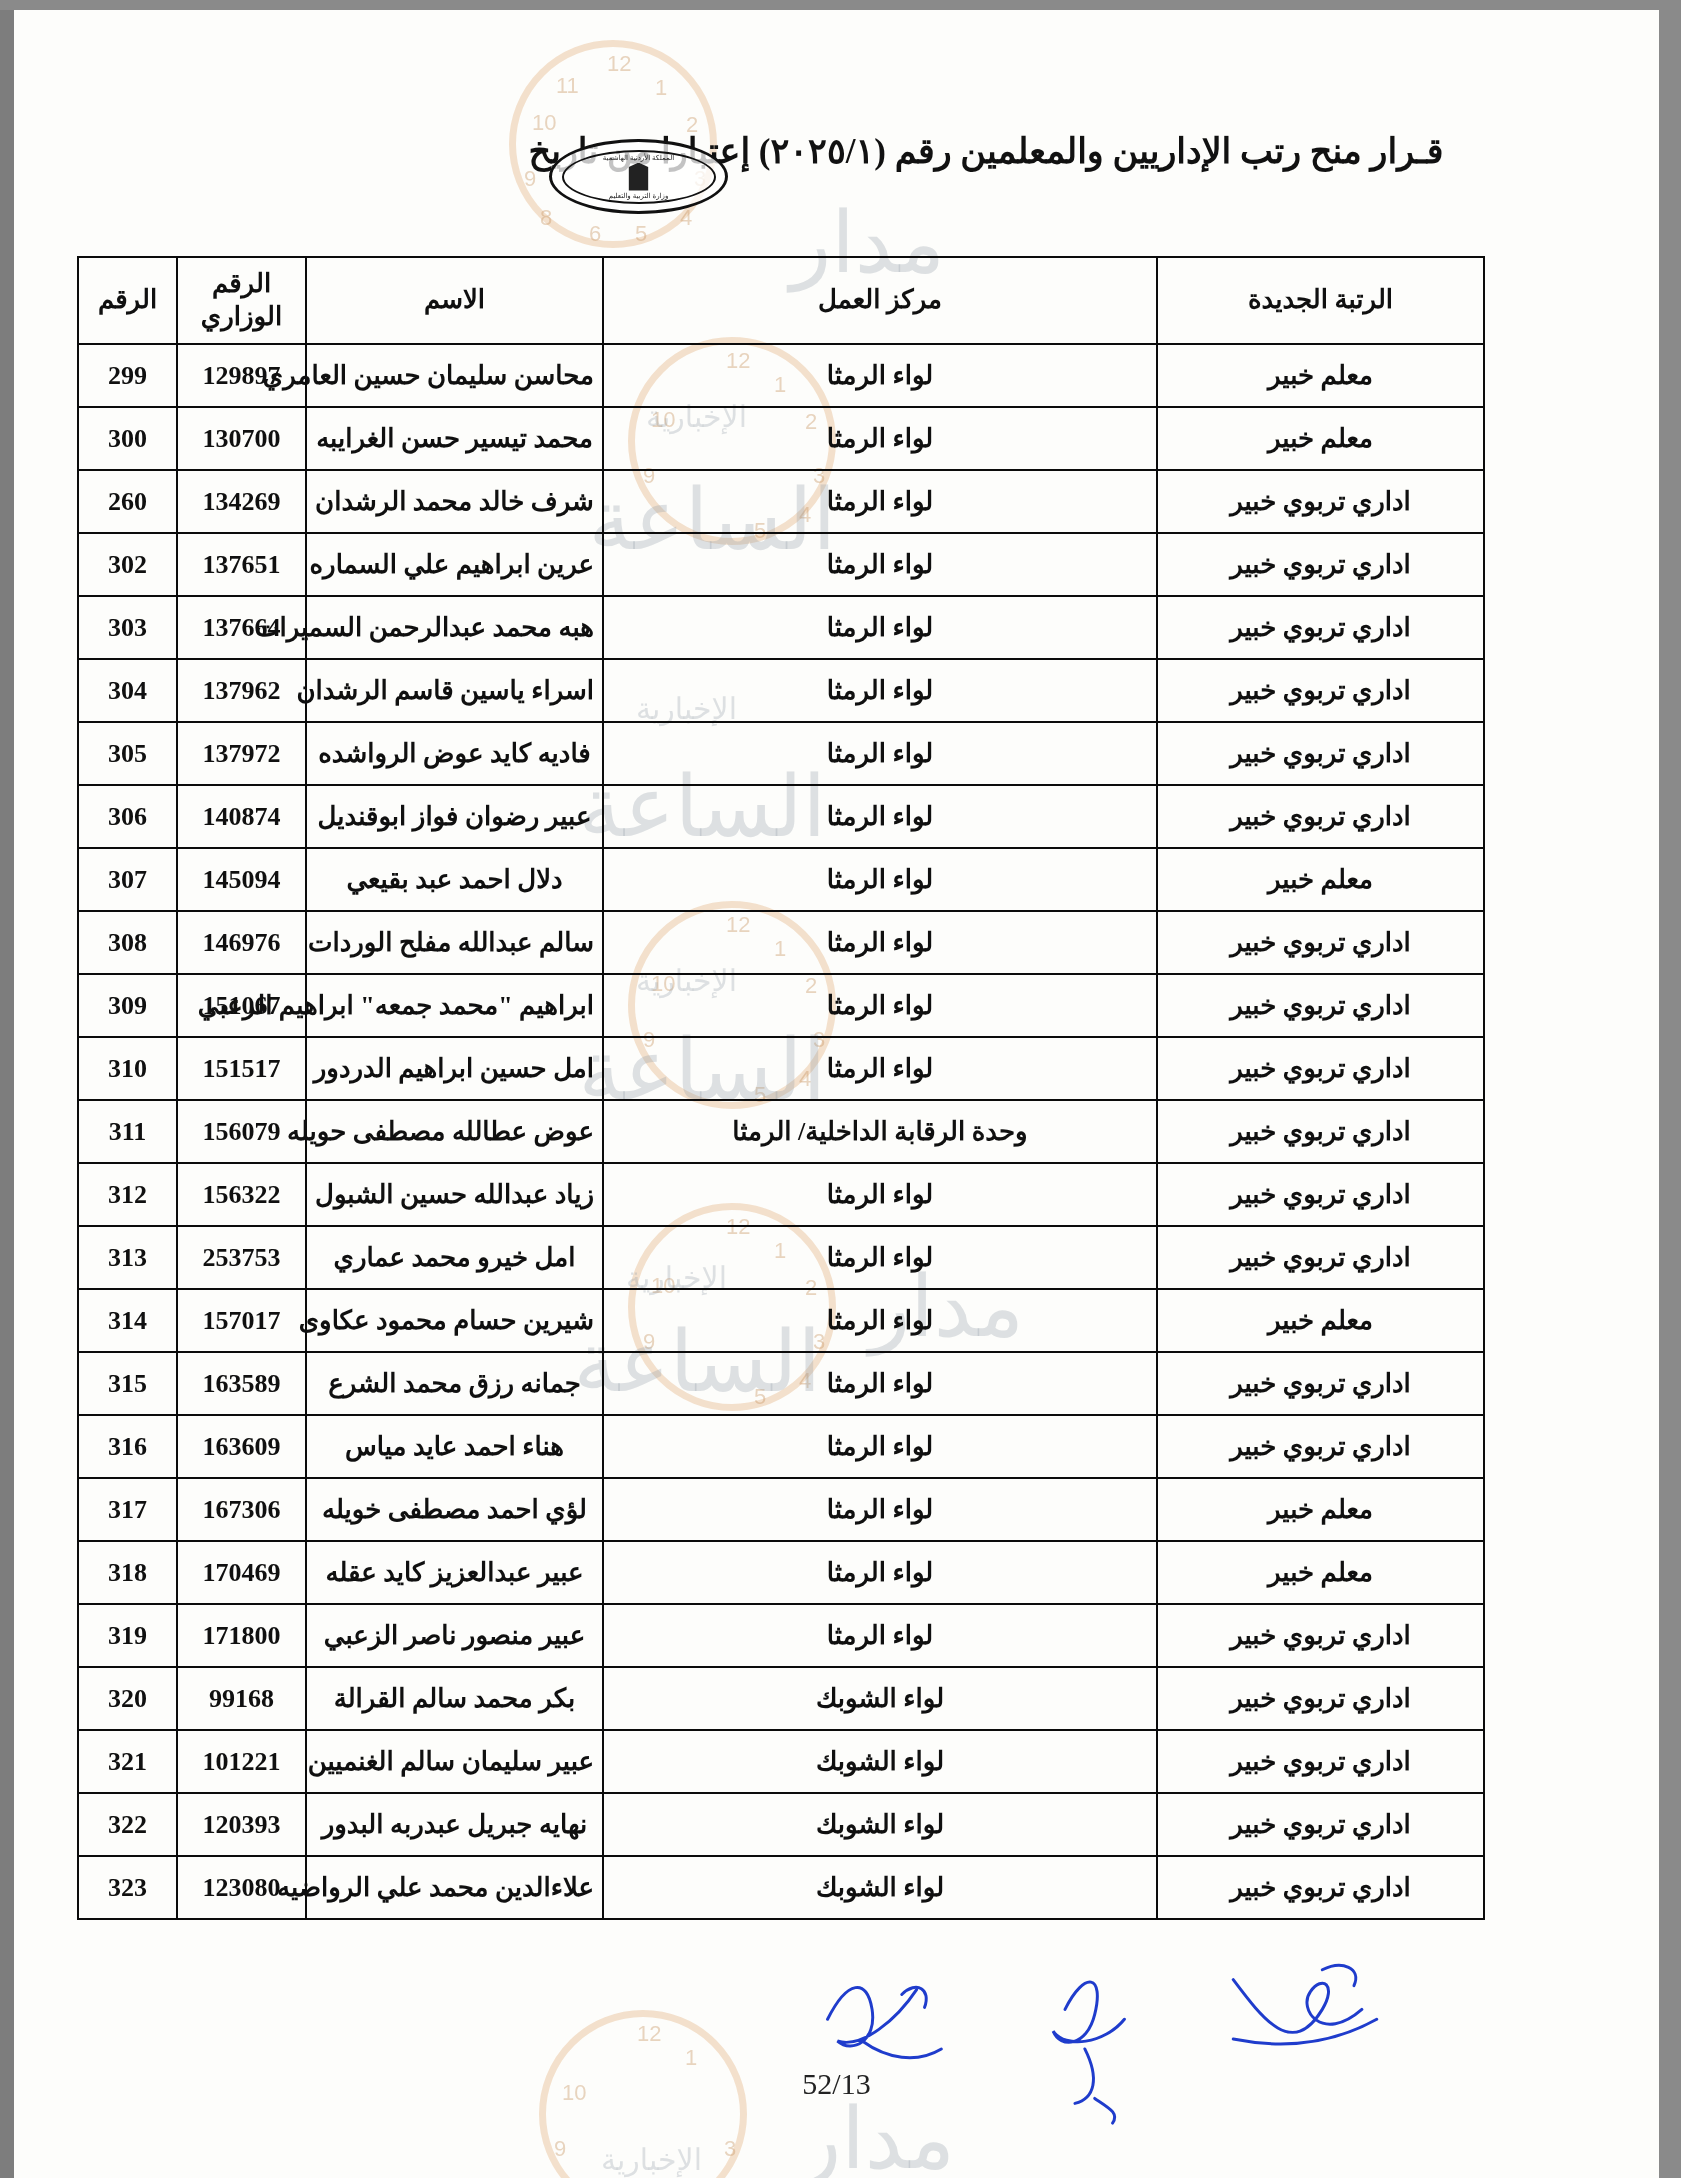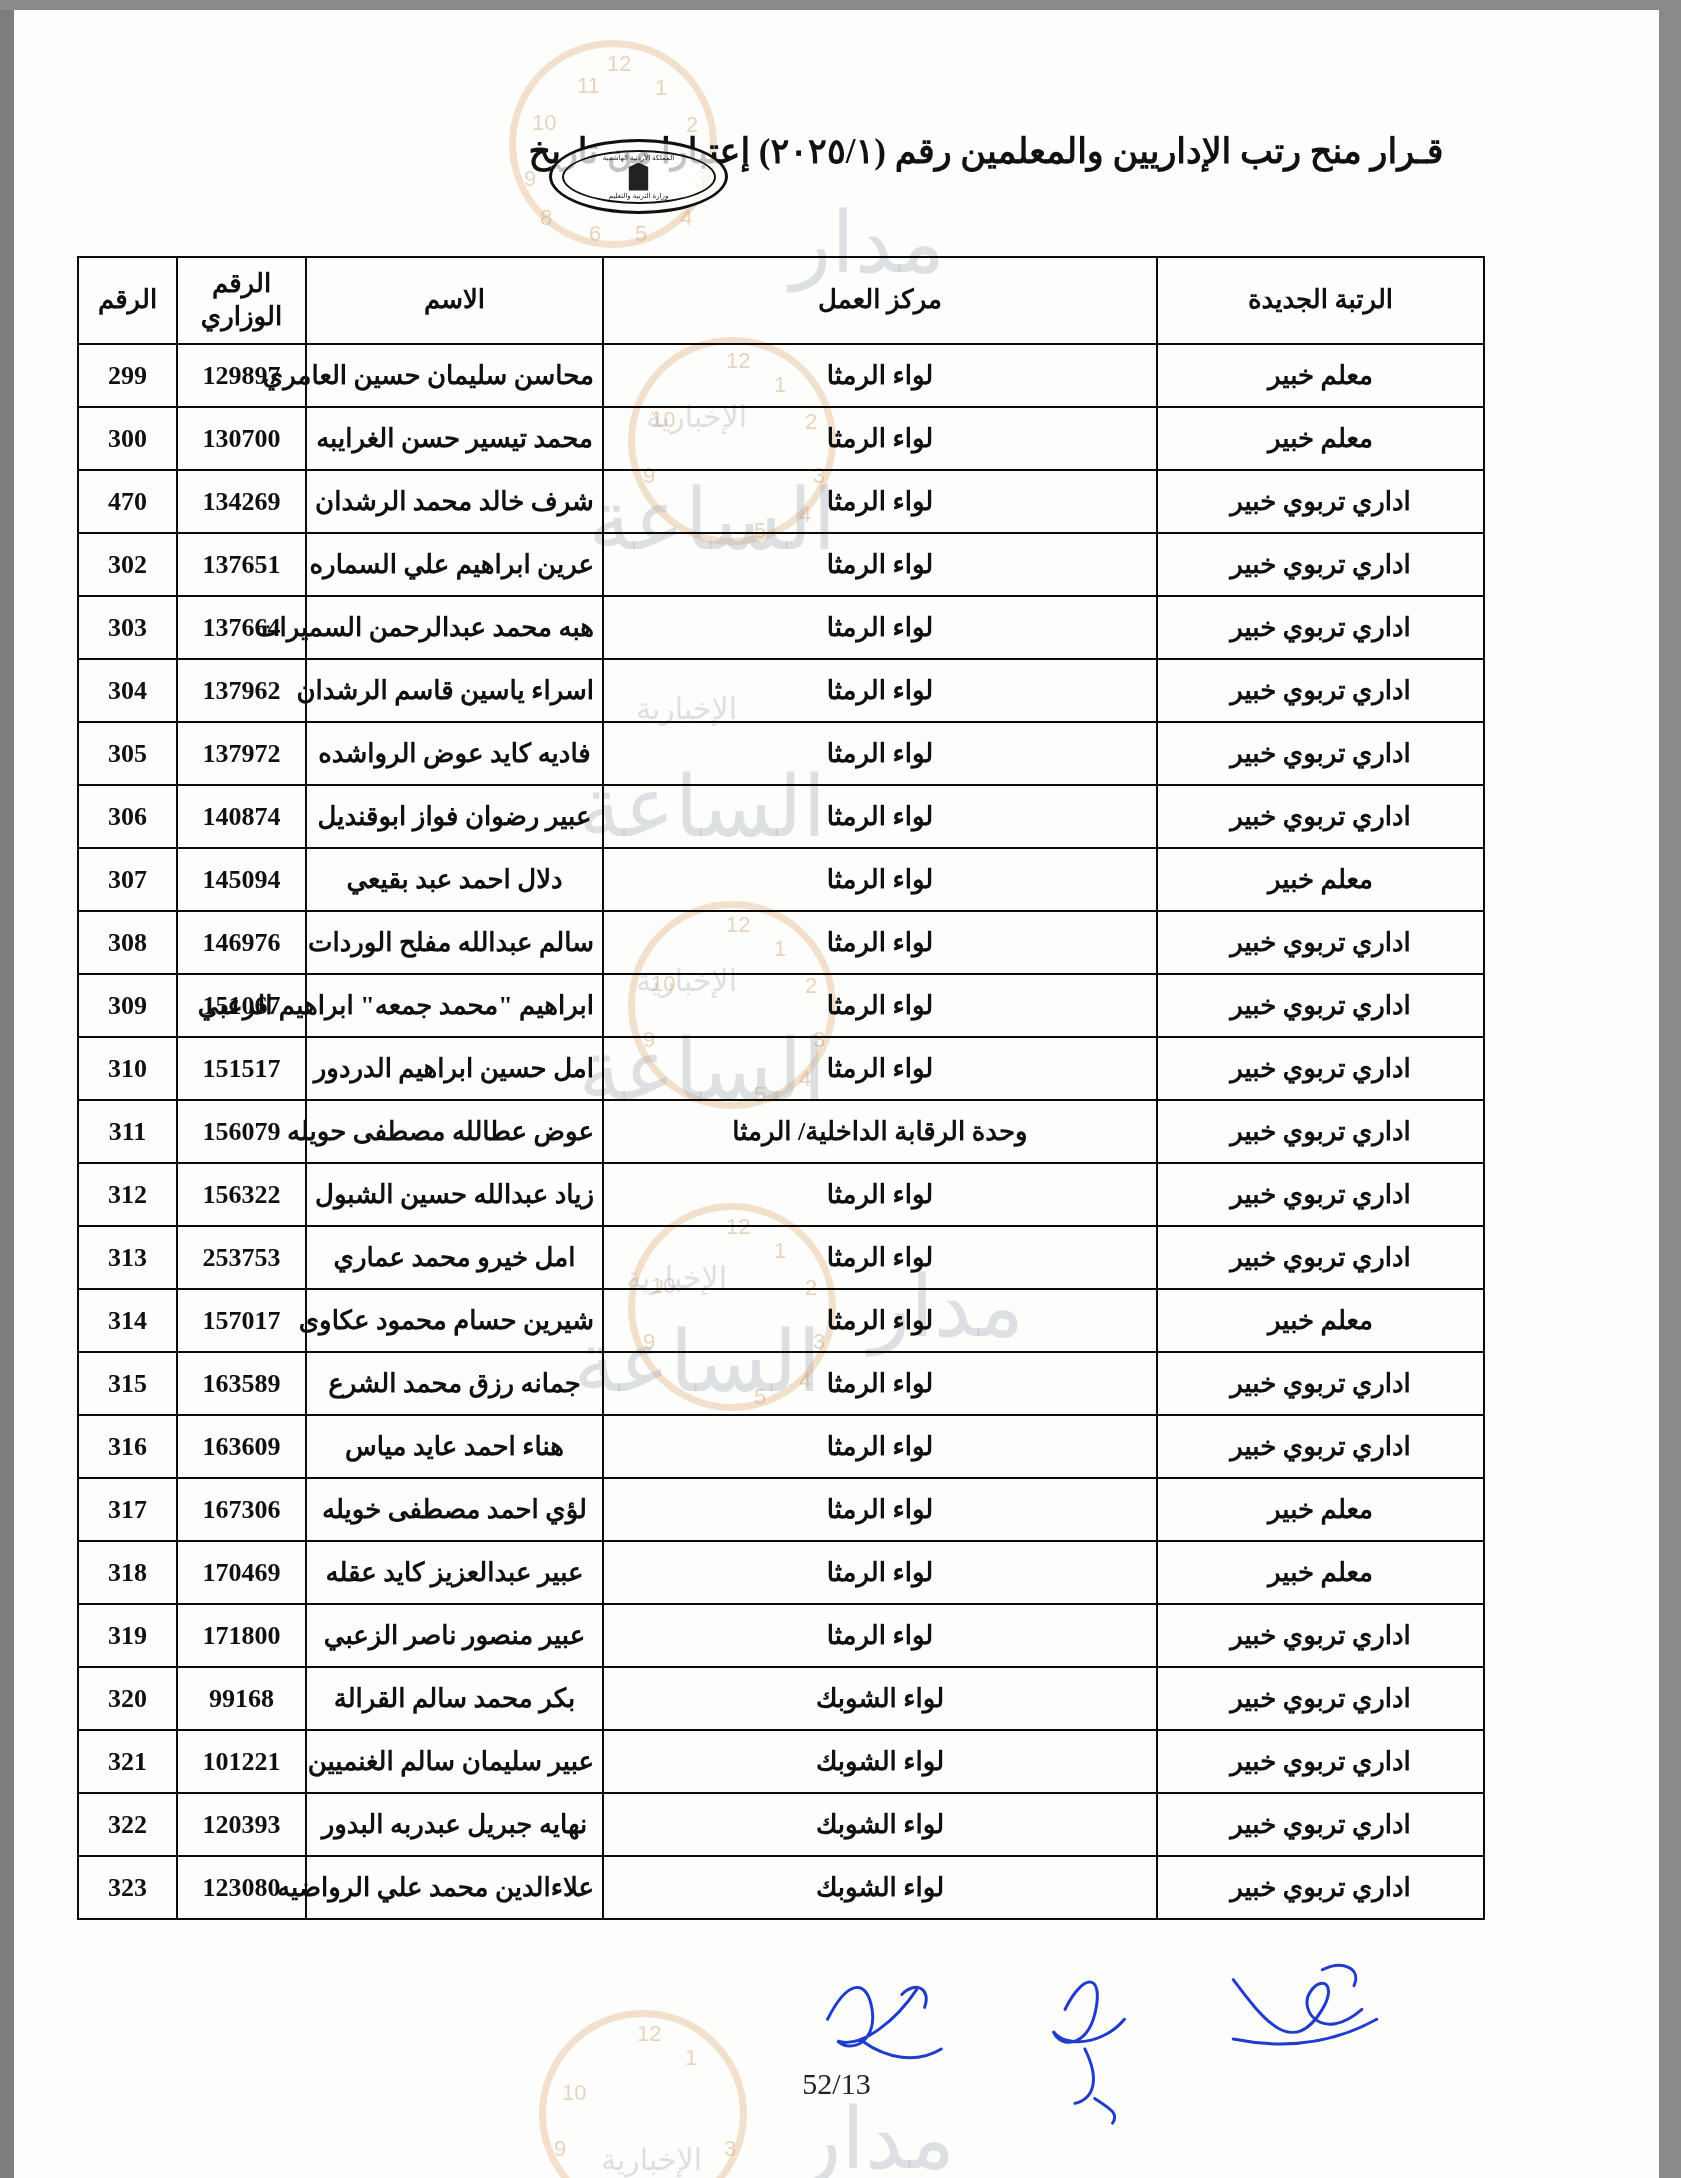--- a/index.html
+++ b/index.html
@@ -188,21 +188,21 @@
 <div class="page">
   <div class="edge-left"></div>
   <div class="edge-right"></div>
   <div class="edge-top"></div>
 
   <div class="sheet">
 
     <div>
       <div class="wm wm-clock" style="left:495px; top:30px; width:208px; height:208px;">
         <span class="tick" style="left:91px; top:4px;">12</span>
-        <span class="tick" style="left:61px; top:26px;">11</span>
+        <span class="tick" style="left:40px; top:26px;">11</span>
         <span class="tick" style="left:16px; top:63px;">10</span>
         <span class="tick" style="left:8px; top:119px;">9</span>
         <span class="tick" style="left:24px; top:158px;">8</span>
         <span class="tick" style="left:139px; top:28px;">1</span>
         <span class="tick" style="left:170px; top:65px;">2</span>
         <span class="tick" style="left:178px; top:119px;">3</span>
         <span class="tick" style="left:164px; top:158px;">4</span>
         <span class="tick" style="left:119px; top:174px;">5</span>
         <span class="tick" style="left:73px; top:174px;">6</span>
       </div>
@@ -304,21 +304,21 @@
             <td>لواء الرمثا</td>
             <td class="name-cell">محمد تيسير حسن الغرايبه</td>
             <td>130700</td>
             <td class="no-cell">300</td>
           </tr>
           <tr>
             <td>اداري تربوي خبير</td>
             <td>لواء الرمثا</td>
             <td class="name-cell">شرف خالد محمد الرشدان</td>
             <td>134269</td>
-            <td class="no-cell">470</td>
+            <td class="no-cell">260</td>
           </tr>
           <tr>
             <td>اداري تربوي خبير</td>
             <td>لواء الرمثا</td>
             <td class="name-cell">عرين ابراهيم علي السماره</td>
             <td>137651</td>
             <td class="no-cell">302</td>
           </tr>
           <tr>
             <td>اداري تربوي خبير</td>

